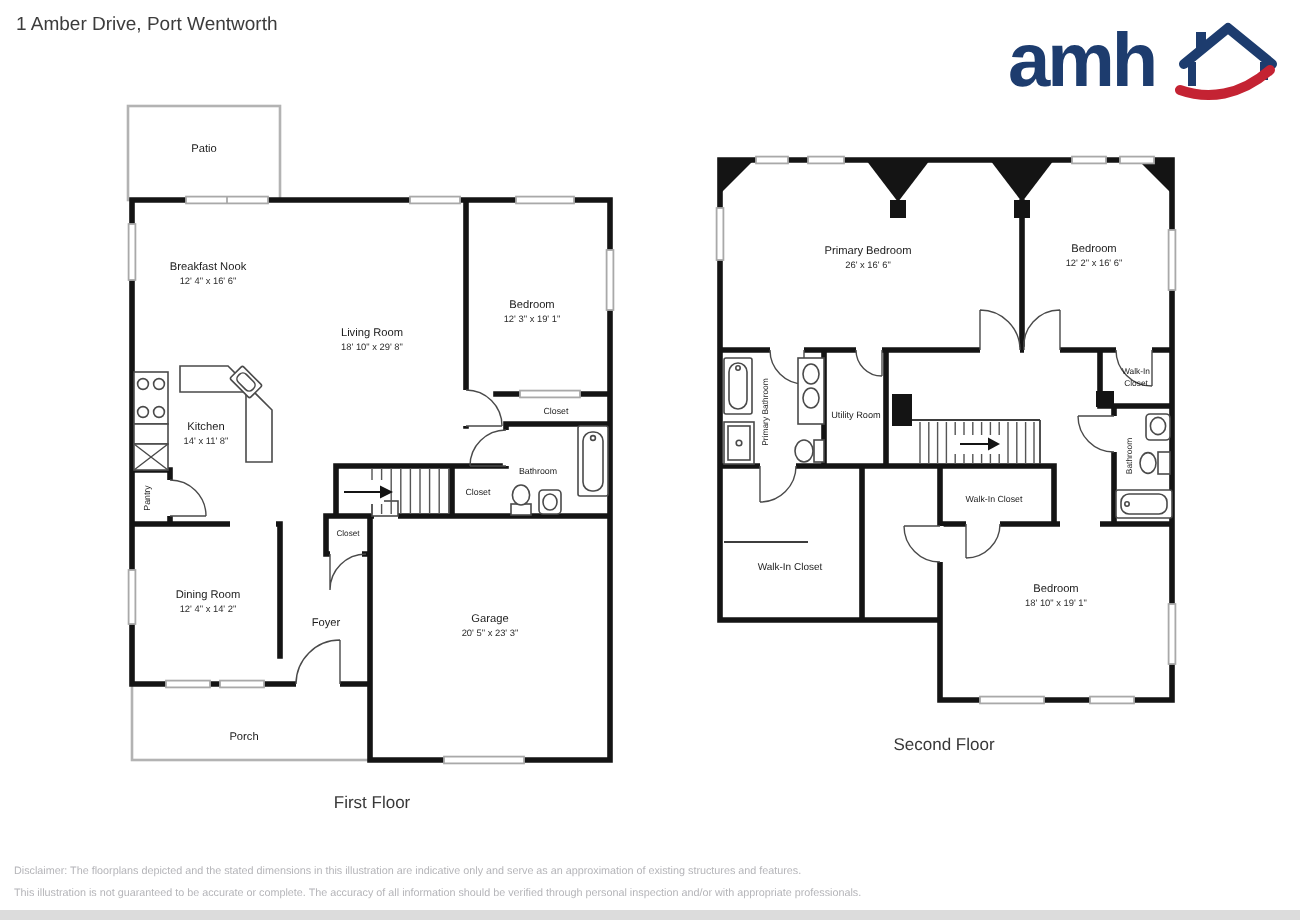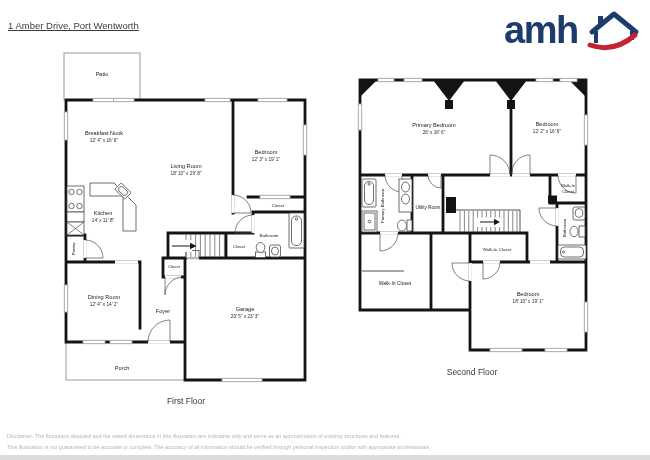--- a/index.html
+++ b/index.html
@@ -1,18 +1,18 @@
 <!DOCTYPE html>
 <html><head>
 <meta charset="utf-8">
 <style>
   html,body{margin:0;padding:0;}
   body{width:650px;height:460px;background:#ffffff;position:relative;overflow:hidden;
        font-family:"Liberation Sans", sans-serif;}
-  .title{position:absolute;left:8px;top:20px;font-size:9.5px;color:#3c3c3c;text-decoration:underline;}
+  .title{position:absolute;left:8px;top:7px;font-size:9.5px;color:#3c3c3c;}
   .logo{position:absolute;right:10px;top:7px;width:136px;height:46px;}
   .plan-svg{position:absolute;left:0;top:0;}
   .disc{position:absolute;left:7px;color:#b5b5b9;font-size:5.4px;white-space:nowrap;}
   .disc1{top:433px;}
   .disc2{top:444px;}
   .botbar{position:absolute;left:0;top:455px;width:650px;height:5px;background:#dcdcdc;}
   
   .wall{fill:none;stroke:#141414;stroke-width:2.8;stroke-linecap:square;}
   .grayline{fill:none;stroke:#b3b3b3;stroke-width:1.3;}
   .win{fill:#ffffff;stroke:#a9a9a9;stroke-width:0.9;}

